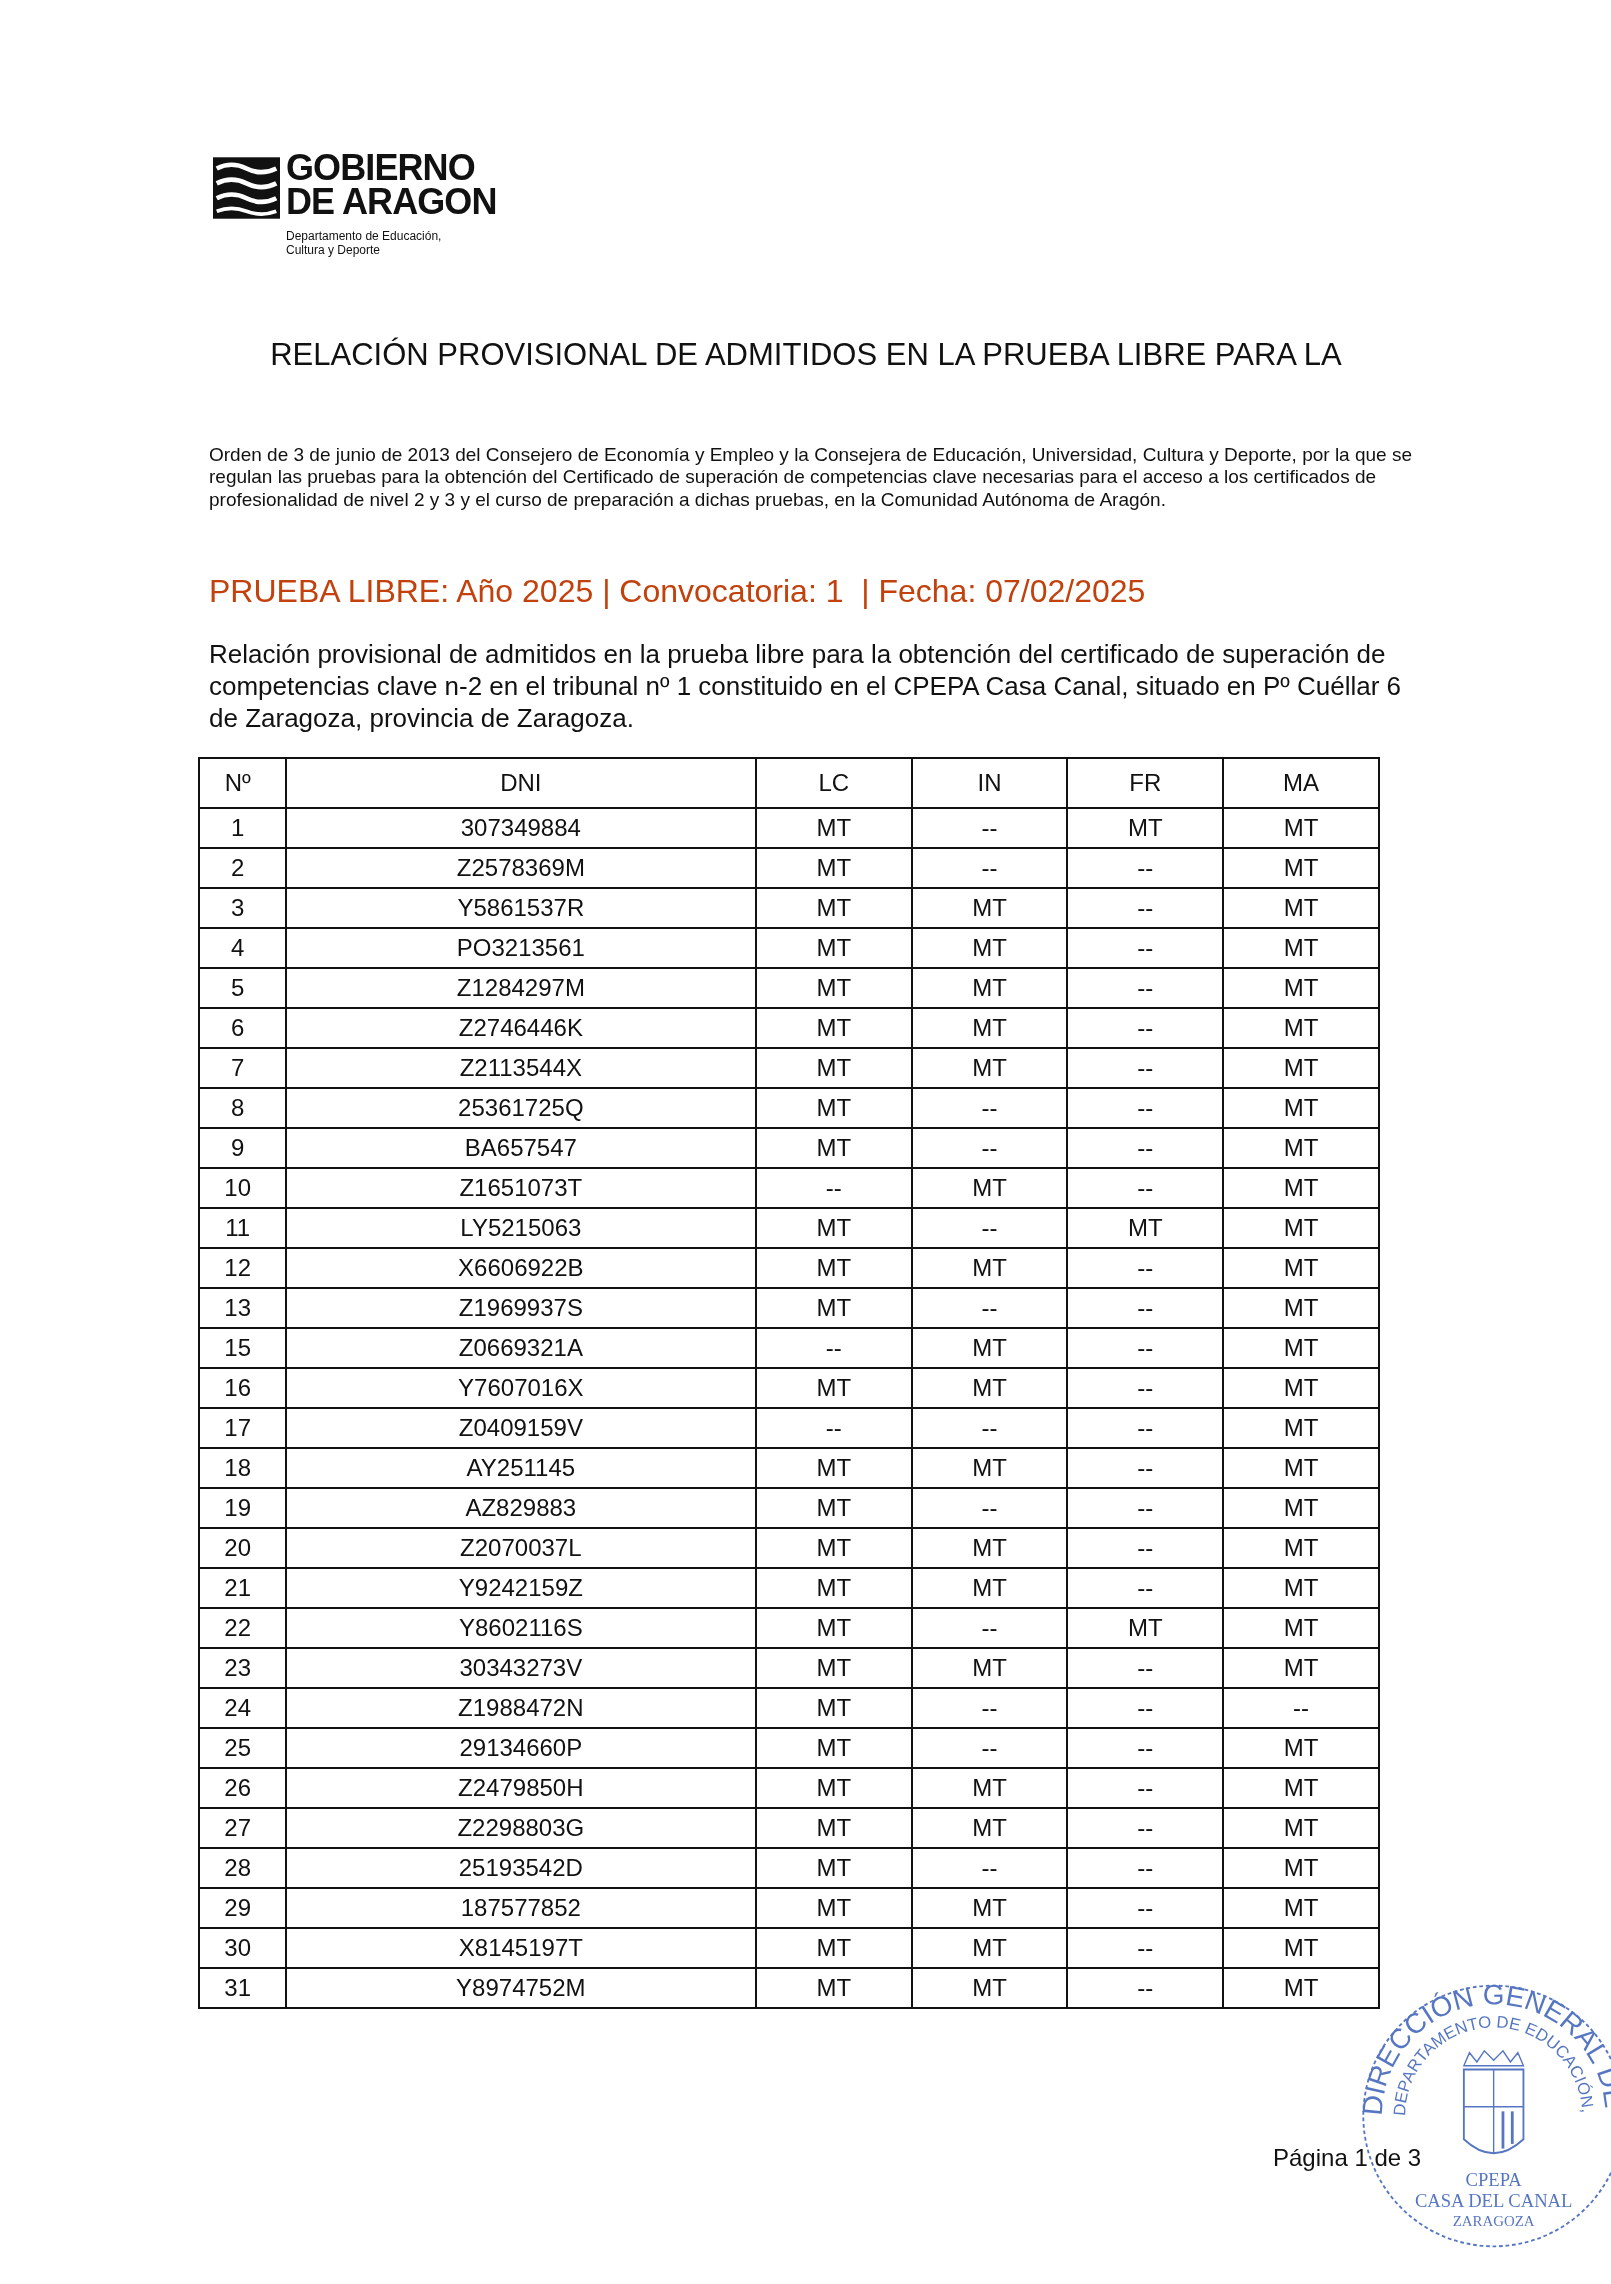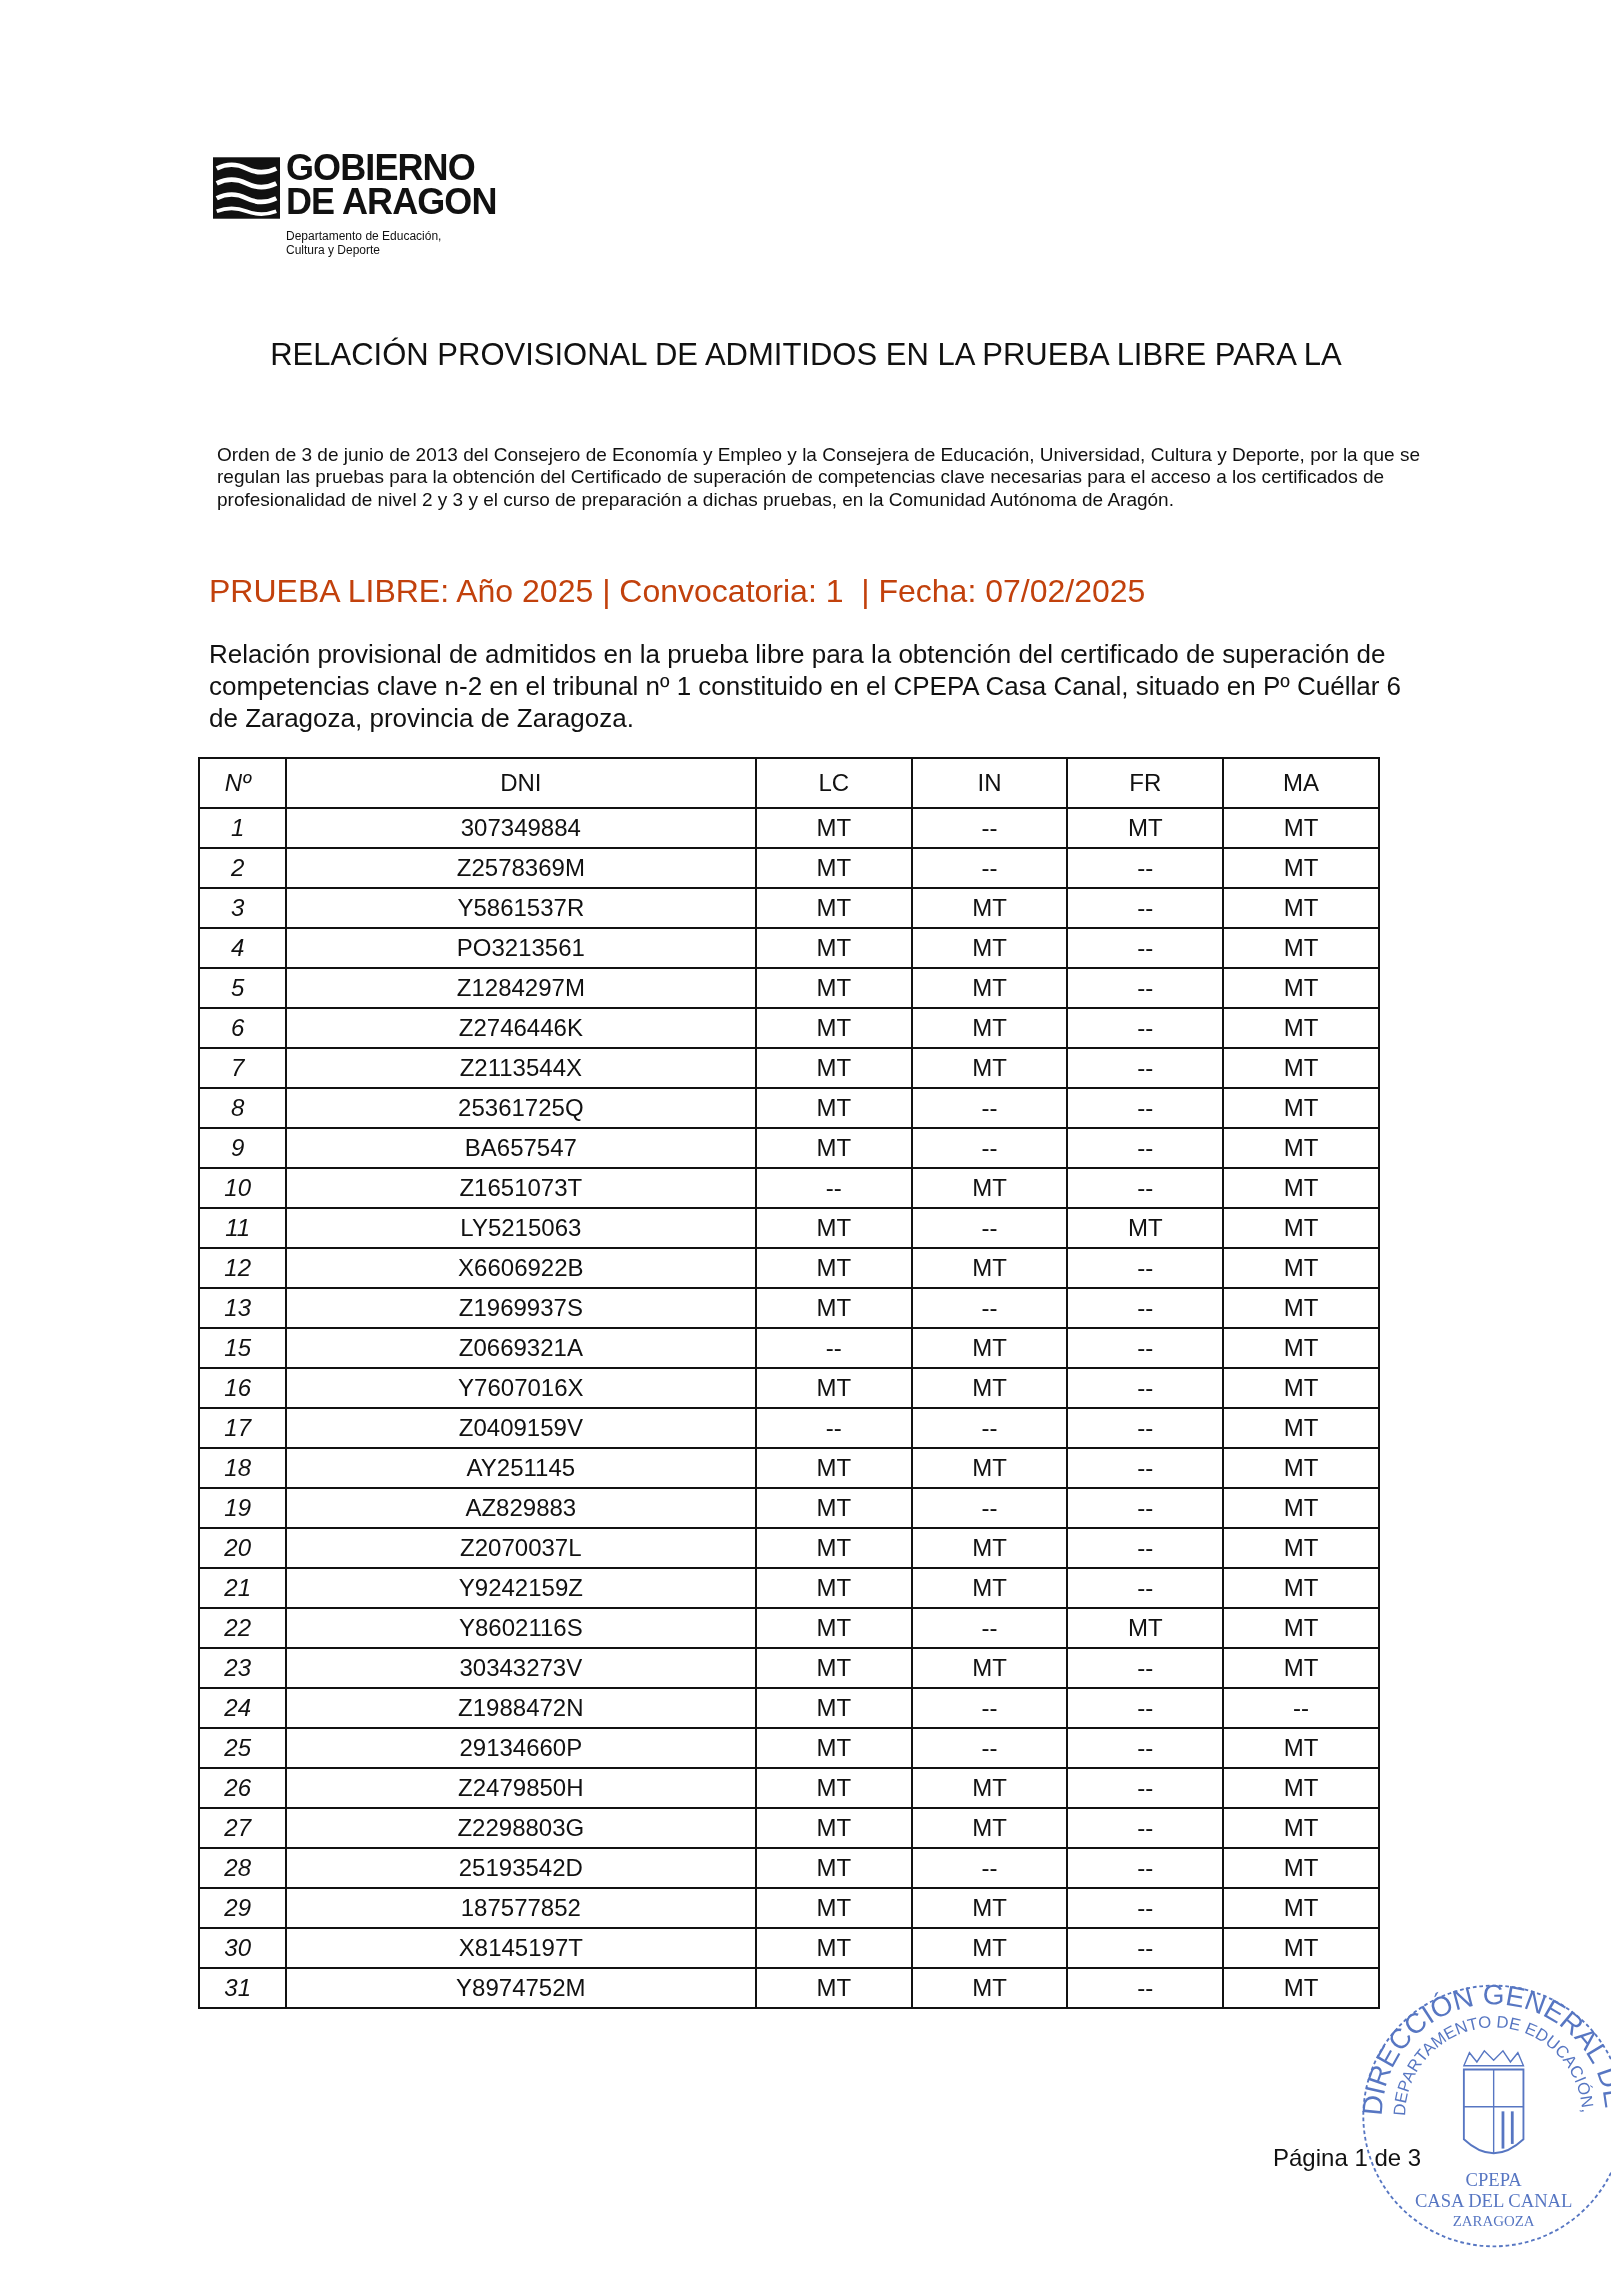--- a/index.html
+++ b/index.html
@@ -2,28 +2,28 @@
 <html style="font-size:15px"><head>
 <meta charset="utf-8">
 <style>
   html, body { margin: 0; padding: 0; background: #ffffff; }
   body { width: 1612px; height: 2285px; position: relative; overflow: hidden; font-family: "Liberation Sans", sans-serif; color: #111; }
   .logo { position: absolute; left: 213px; top: 151px; }
   .logo-mark { position: absolute; left: 0; top: 5.6px; width: 67px; height: 62px; }
   .logo-title { position: absolute; left: 73px; top: 0; font-family: "Liberation Sans", sans-serif; font-weight: bold; font-size: 36px; line-height: 34px; letter-spacing: -0.9px; color: #111; white-space: nowrap; }
   .logo-sub { position: absolute; left: 73px; top: 78px; font-size: 12px; line-height: 14px; color: #111; width: 224px; }
   .title { position: absolute; left: 186px; width: 1240px; top: 336px; text-align: center; font-size: 31px; line-height: 37px; color: #111; }
-  .intro { position: absolute; left: 217px; top: 444px; width: 1212px; font-size: 19px; line-height: 22.4px; color: #111; }
+  .intro { position: absolute; left: 209px; top: 444px; width: 1212px; font-size: 19px; line-height: 22.4px; color: #111; }
   .meta { position: absolute; left: 209px; top: 575px; font-size: 32px; line-height: 32px; color: #c2410c; white-space: pre; }
   .desc { position: absolute; left: 209px; top: 638px; width: 1212px; font-size: 26px; line-height: 32px; color: #111; }
   table.grid { position: absolute; left: 198px; top: 757px; width: 1182px; border-collapse: collapse; }
   table.grid th, table.grid td { border: 2.8px solid #111; text-align: center; font-size: 24px; font-weight: normal; color: #111; padding: 0; }
   table.grid th { height: 48px; }
   table.grid td { height: 38px; }
-  .c-n { width: 75px; text-align: right; padding-right: 9.3px !important; font-style: italic; }
+  .c-n { width: 75px; text-align: right; padding-right: 9.3px !important; }
   .c-dni { width: 466px; }
   .c-sub { width: 153px; }
   .page { position: absolute; left: 1273px; top: 2144px; font-size: 24px; color: #111; }
   .stamp { position: absolute; left: 1354px; top: 1976px; width: 270px; height: 280px; opacity: 0.85; }
 </style>
 </head>
 <body>
 
 <div class="logo">
   <svg class="logo-mark" viewBox="0 0 72 66">

